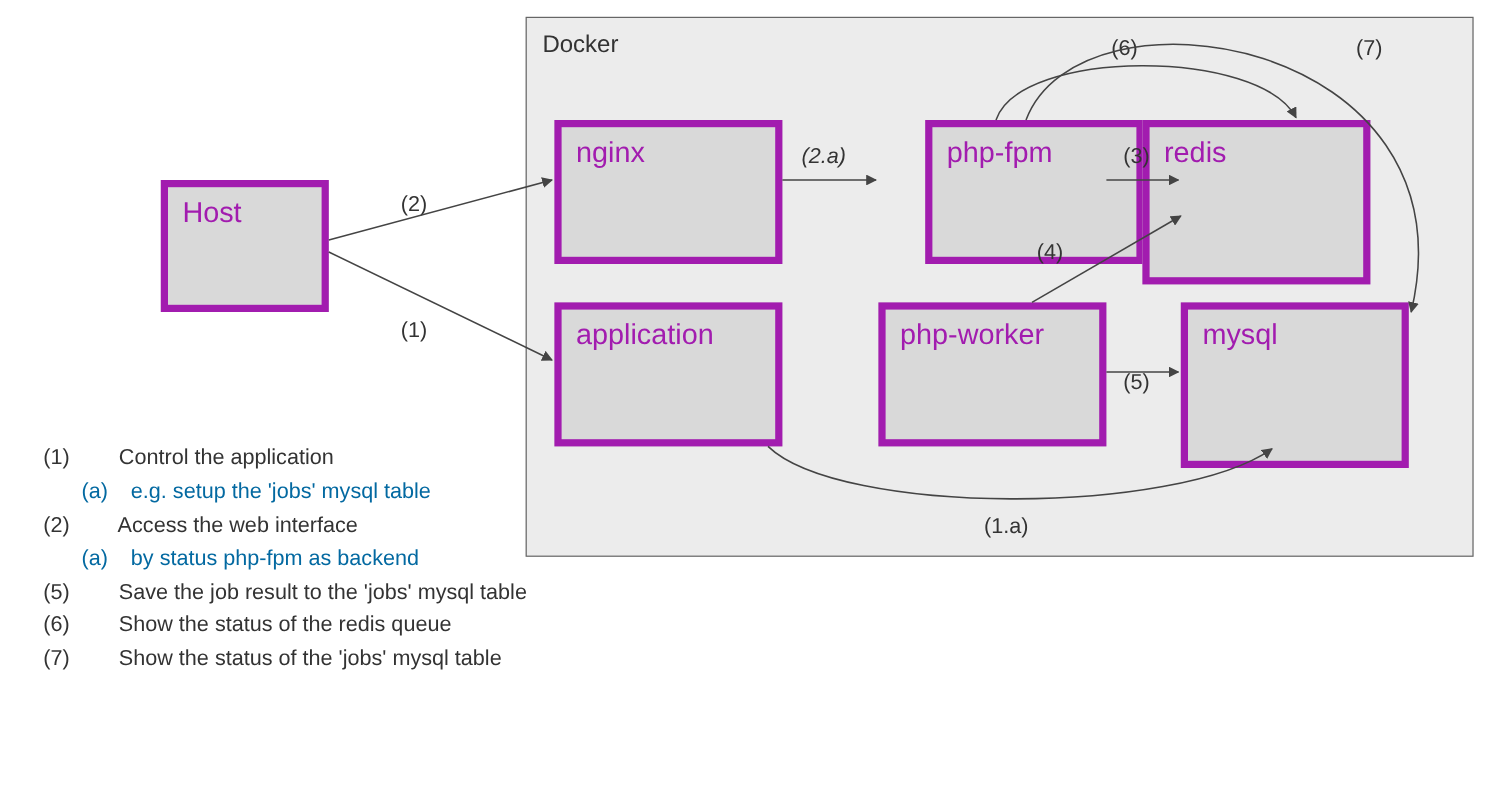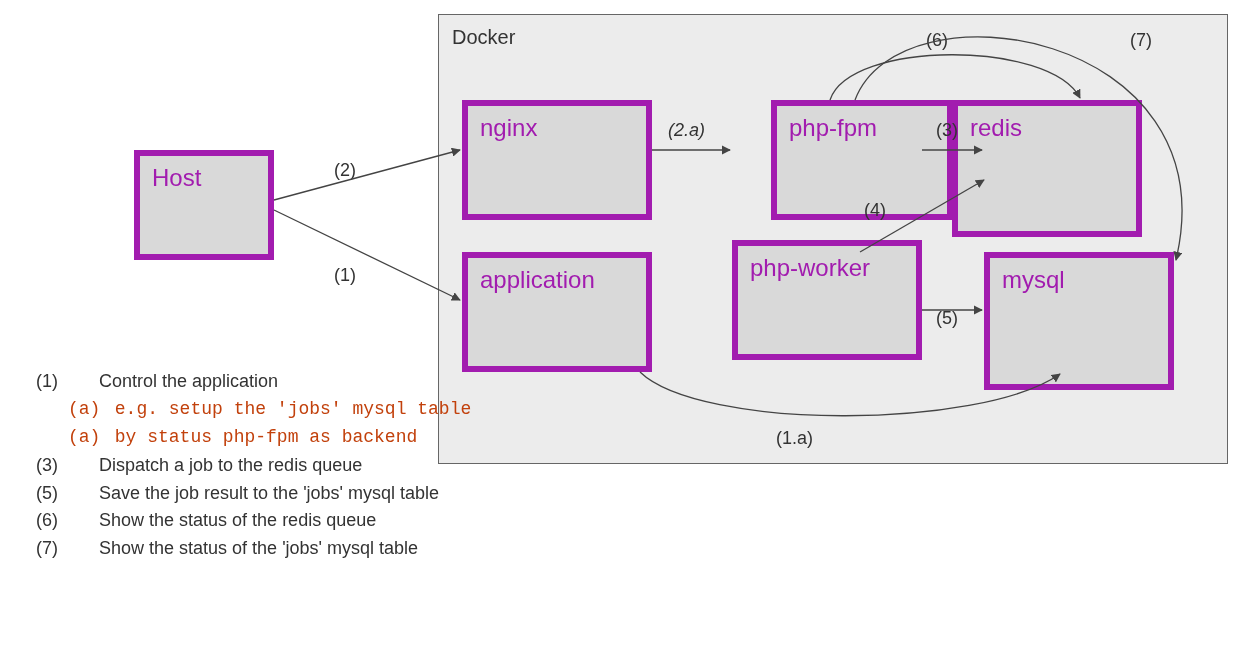--- a/index.html
+++ b/index.html
@@ -50,22 +50,21 @@
     font-size: 18px;
     line-height: 1.55;
     color: #333;
   }
   .legend .num {
     display: inline-block;
     width: 58px;
   }
   .legend .sub {
     padding-left: 32px;
-    color: #c2410c;
-    font-family: Liberation Mono, monospace;
+    color: #0369a1;
   }
   .legend .sub .subnum {
     display: inline-block;
     width: 36px;
   }
 </style>
 </head>
 <body>
 
 <div class="docker-outer" style="left:438px; top:14px; width:790px; height:450px;"></div>
@@ -81,36 +80,36 @@
 <div class="box" style="left:771px; top:100px; width:182px; height:120px;">
   <span>php-fpm</span>
 </div>
 <div class="box" style="left:936px; top:100px; width:190px; height:137px;margin-left:16px;">
   <span>redis</span>
 </div>
 
 <div class="box" style="left:462px; top:252px; width:190px; height:120px;">
   <span>application</span>
 </div>
-<div class="box" style="left:732px; top:240px; width:190px; height:120px;">
+<div class="box" style="left:732px; top:252px; width:190px; height:120px;">
   <span>php-worker</span>
 </div>
 <div class="box" style="left:984px; top:252px; width:190px; height:138px;">
   <span>mysql</span>
 </div>
 
 <div class="edge-label" style="left:334px; top:160px;">(2)</div>
 <div class="edge-label" style="left:334px; top:265px;">(1)</div>
 <div class="edge-label" style="left:668px; top:120px;font-style:italic;">(2.a)</div>
 <div class="edge-label" style="left:936px; top:120px;">(3)</div>
 <div class="edge-label" style="left:864px; top:200px;">(4)</div>
 <div class="edge-label" style="left:936px; top:308px;">(5)</div>
 <div class="edge-label" style="left:926px; top:30px;">(6)</div>
 <div class="edge-label" style="left:1130px; top:30px;">(7)</div>
-<div class="edge-label" style="left:776px; top:428px;">(1.a)</div>
+<div class="edge-label" style="left:820px; top:428px;">(1.a)</div>
 
 <svg width="1238" height="672">
   <defs>
     <marker id="arrow" viewBox="0 0 10 10" refX="9" refY="5" markerWidth="7" markerHeight="7" orient="auto-start-reverse">
       <path d="M 0 0 L 10 5 L 0 10 z" fill="#444"></path>
     </marker>
   </defs>
   <g stroke="#444" stroke-width="1.3" fill="none">
 
     <path d="M 274 200 L 460 150" marker-end="url(#arrow)"></path>
@@ -135,27 +134,27 @@
 
 <div class="legend" style="left:8px; top:368px; width:520px;margin-left:28px;">
   <div>
     <span class="num">(1)</span>
     <span>Control the application</span>
   </div>
   <div class="sub">
     <span class="subnum">(a)</span>
     <span>e.g. setup the 'jobs' mysql table</span>
   </div>
+  <div>
+    <span class="num">(2)</span>
+    <span>Access the web interface</span>
+  </div>
   <div class="sub">
     <span class="subnum">(a)</span>
     <span>by status php-fpm as backend</span>
-  </div>
-  <div>
-    <span class="num">(3)</span>
-    <span>Dispatch a job to the redis queue</span>
   </div>
   <div>
     <span class="num">(5)</span>
     <span>Save the job result to the 'jobs' mysql table</span>
   </div>
   <div>
     <span class="num">(6)</span>
     <span>Show the status of the redis queue</span>
   </div>
   <div>

